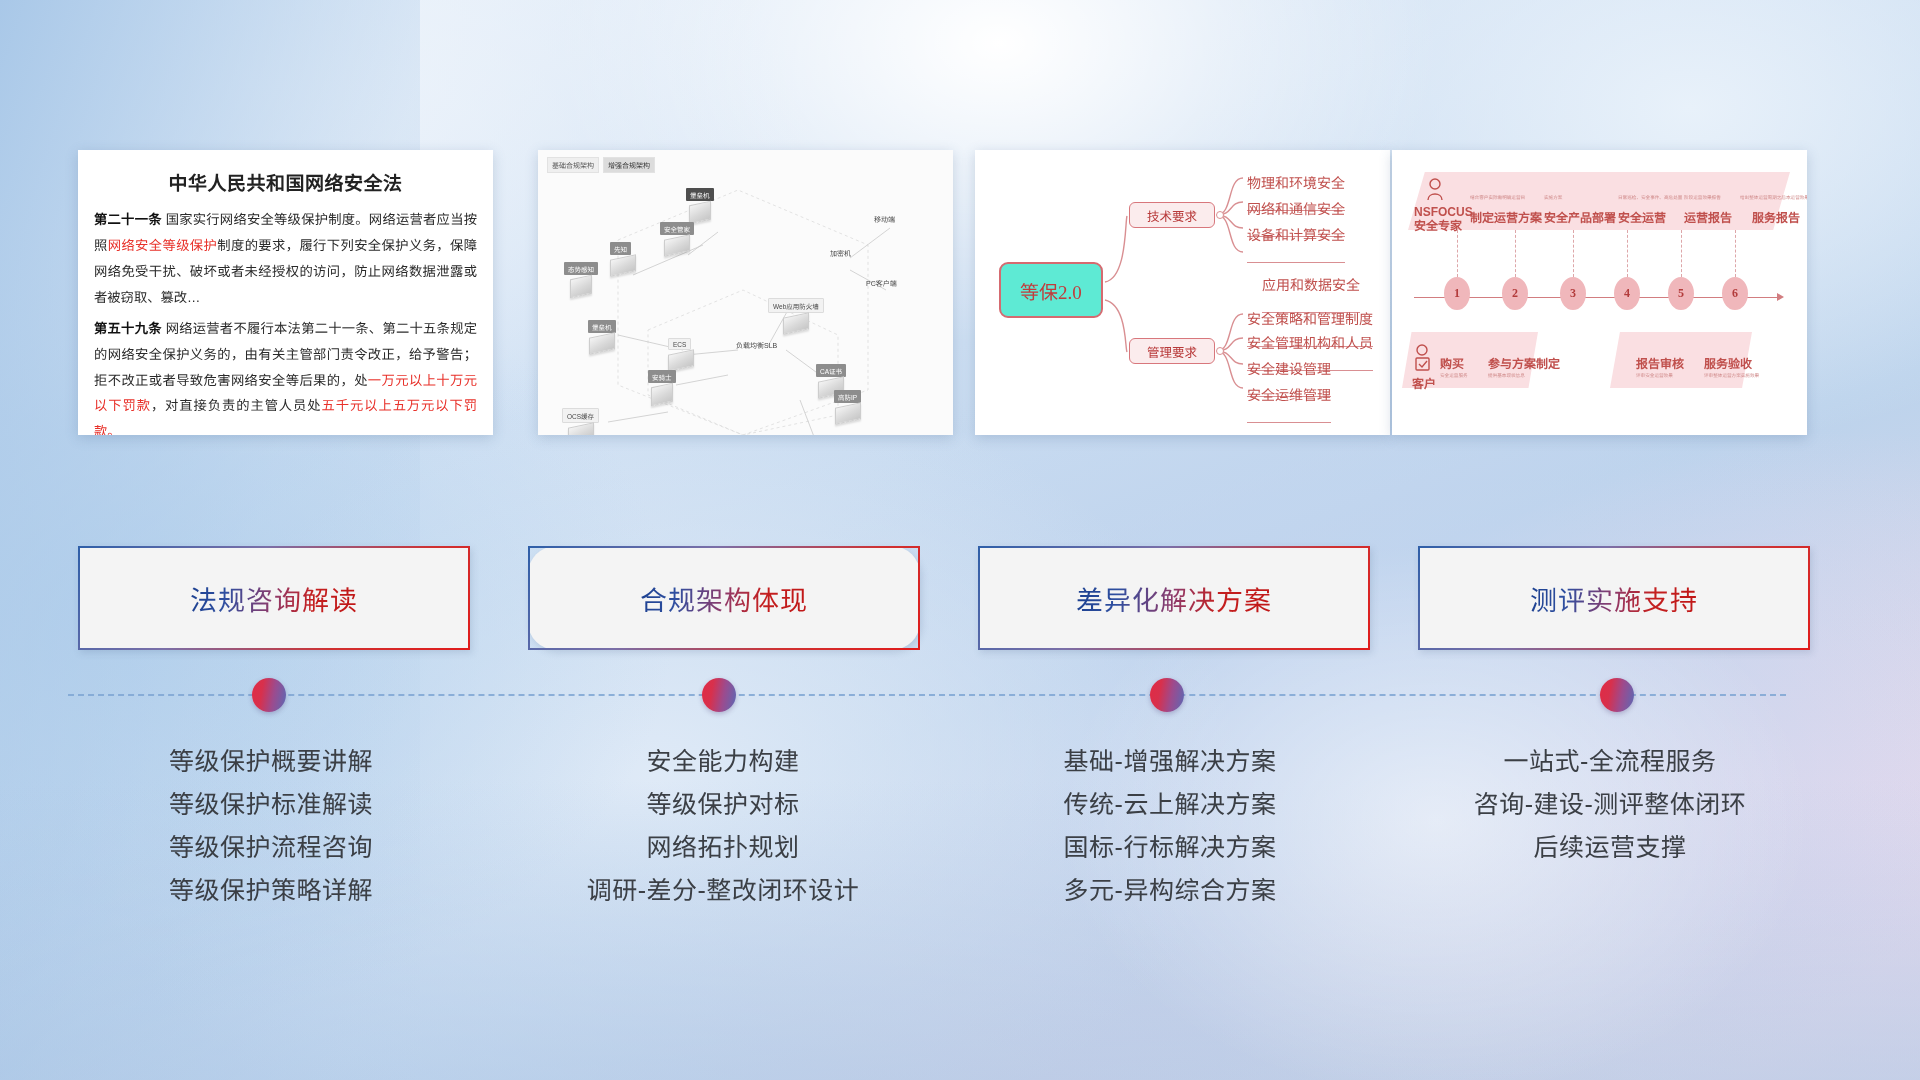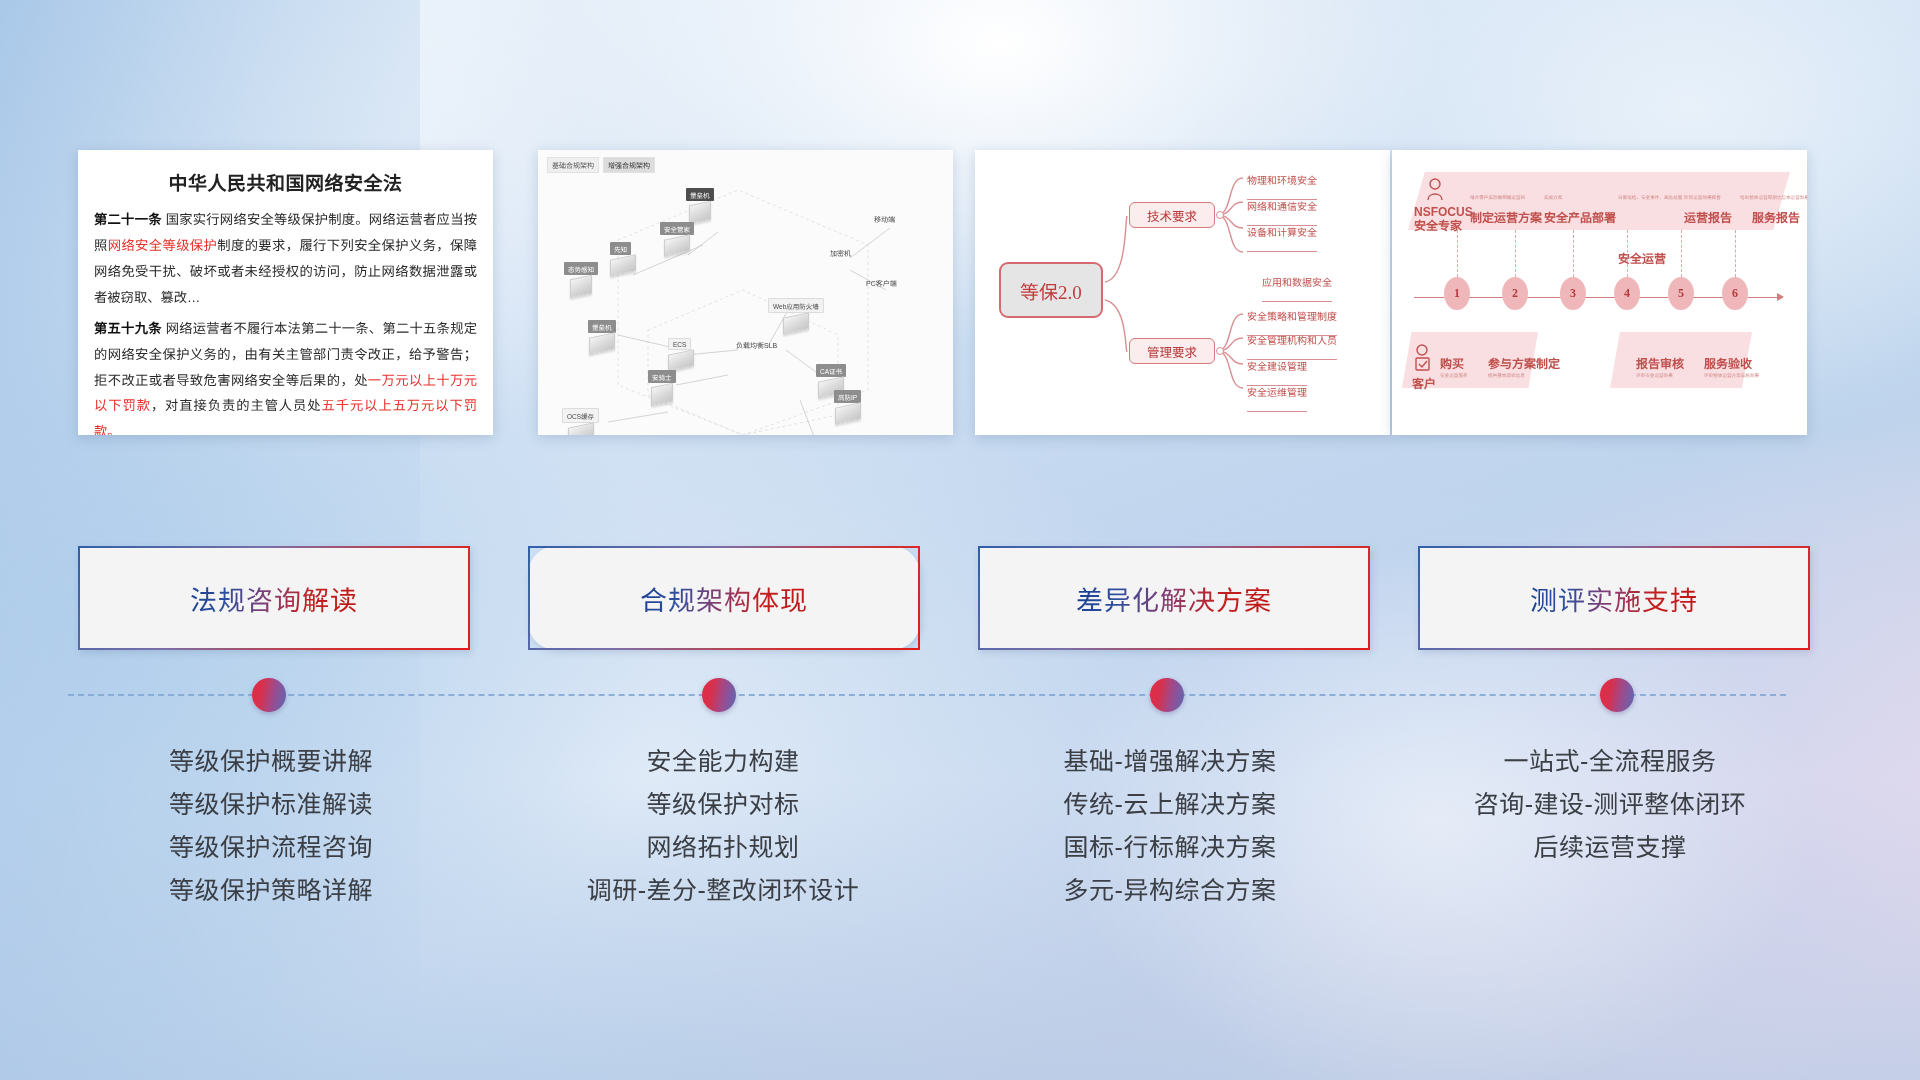--- a/index.html
+++ b/index.html
@@ -146,21 +146,21 @@
   
   .mind {
     position: relative;
     width: 100%; height: 100%;
     background: #fff;
   }
   .mind-root {
     position: absolute;
     left: 24px; top: 112px;
     width: 104px; height: 56px;
-    background: #e5e5e5;
+    background: #5eead4;
     border: 2px solid #d56a70;
     border-radius: 9px;
     display: flex; align-items: center; justify-content: center;
     color: #c23b3b;
     font-size: 19px;
     font-family: "Liberation Serif", "DejaVu Serif", serif;
   }
   .mind-branch {
     position: absolute;
     width: 86px; height: 26px;
@@ -170,25 +170,25 @@
     display: flex; align-items: center; justify-content: center;
     color: #b83a3a;
     font-size: 12.5px;
     font-family: "Liberation Serif", "DejaVu Serif", serif;
   }
   .mind-branch.tech { left: 154px; top: 52px; }
   .mind-branch.mgmt { left: 154px; top: 188px; }
   .mind-leaf {
     position: absolute;
     color: #c0504d;
-    font-size: 10px;
+    font-size: 14px;
     font-family: Liberation Sans, sans-serif;
     white-space: nowrap;
     border-bottom: 1.5px solid #d98f92;
-    padding-bottom: 12px;
+    padding-bottom: 18px;
   }
   .mind-svg { position: absolute; inset: 0; pointer-events: none; }
 
   
   .nsf { position: relative; width: 100%; height: 100%; background: #fff; }
   .nsf-band {
     position: absolute;
     background: #fadfe2;
   }
   .nsf-band.top {
@@ -422,21 +422,21 @@
         <div class="nsf-lbl" style="left:22px; top:56px; text-align:center; width:44px; line-height:1.15;">
           <span>NSFOCUS<br>安全专家</span>
         </div>
         <div class="nsf-lbl" style="left:18px; top:224px; width:28px; text-align:center;">客户</div>
 
         <div id="nsf-top">
             <div class="nsf-lbl" style="left: 78px; top: 58px;">制定运营方案</div>
             <div class="nsf-sub" style="left: 78px; top: 44px;">结合客户实际需明确运营目</div>
             <div class="nsf-lbl" style="left: 152px; top: 58px;">安全产品部署</div>
             <div class="nsf-sub" style="left: 152px; top: 44px;">实施方案</div>
-            <div class="nsf-lbl" style="left: 226px; top: 58px; margin-top: 41px;">安全运营</div>
+            <div class="nsf-lbl" style="left: 226px; top: 58px;">安全运营</div>
             <div class="nsf-sub" style="left: 226px; top: 44px;">日常巡检、安全事件、高危处置</div>
             <div class="nsf-lbl" style="left: 292px; top: 58px;">运营报告</div>
             <div class="nsf-sub" style="left: 292px; top: 44px;">阶段运营效果报告</div>
             <div class="nsf-lbl" style="left: 348px; top: 58px; padding-left: 12px;">服务报告</div>
             <div class="nsf-sub" style="left: 348px; top: 44px;">给出整体运营周期之后本运营效果</div>
           </div>
         <div id="nsf-bottom">
             <div class="nsf-lbl" style="left: 48px; top: 204px;">购买</div>
             <div class="nsf-sub" style="left: 48px; top: 222px;">安全运营服务</div>
             <div class="nsf-lbl" style="left: 96px; top: 204px;">参与方案制定</div>

